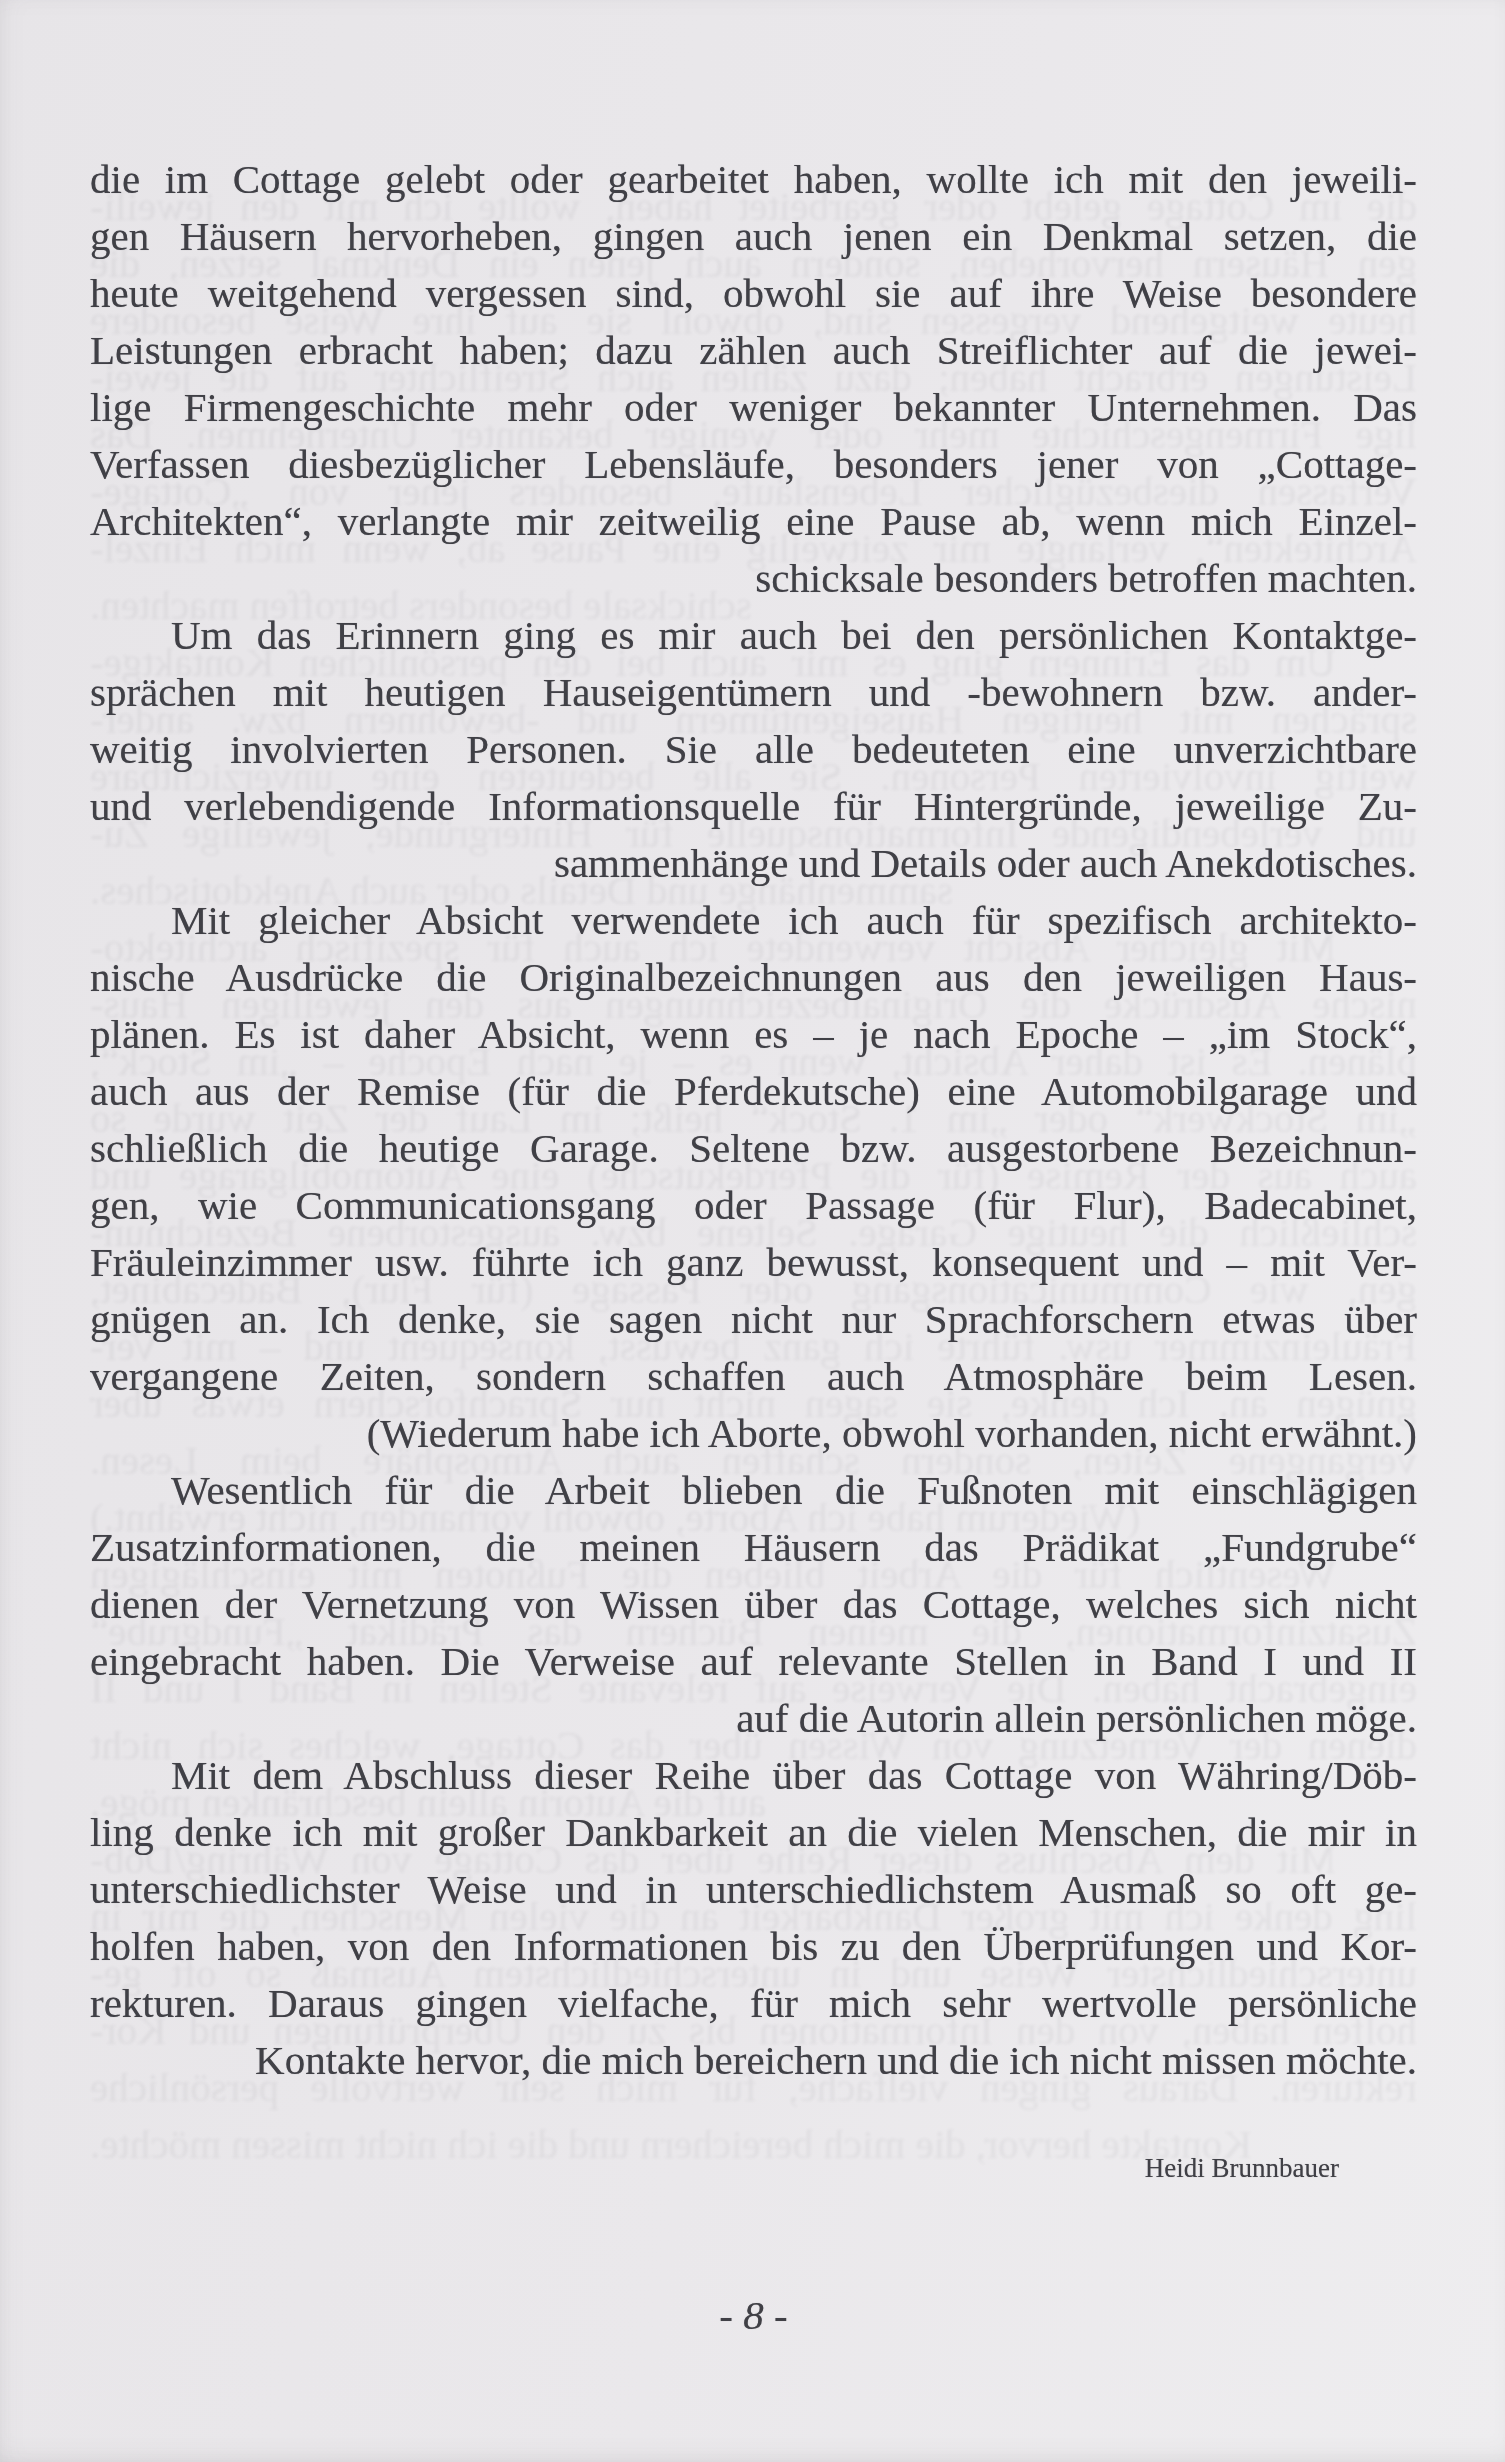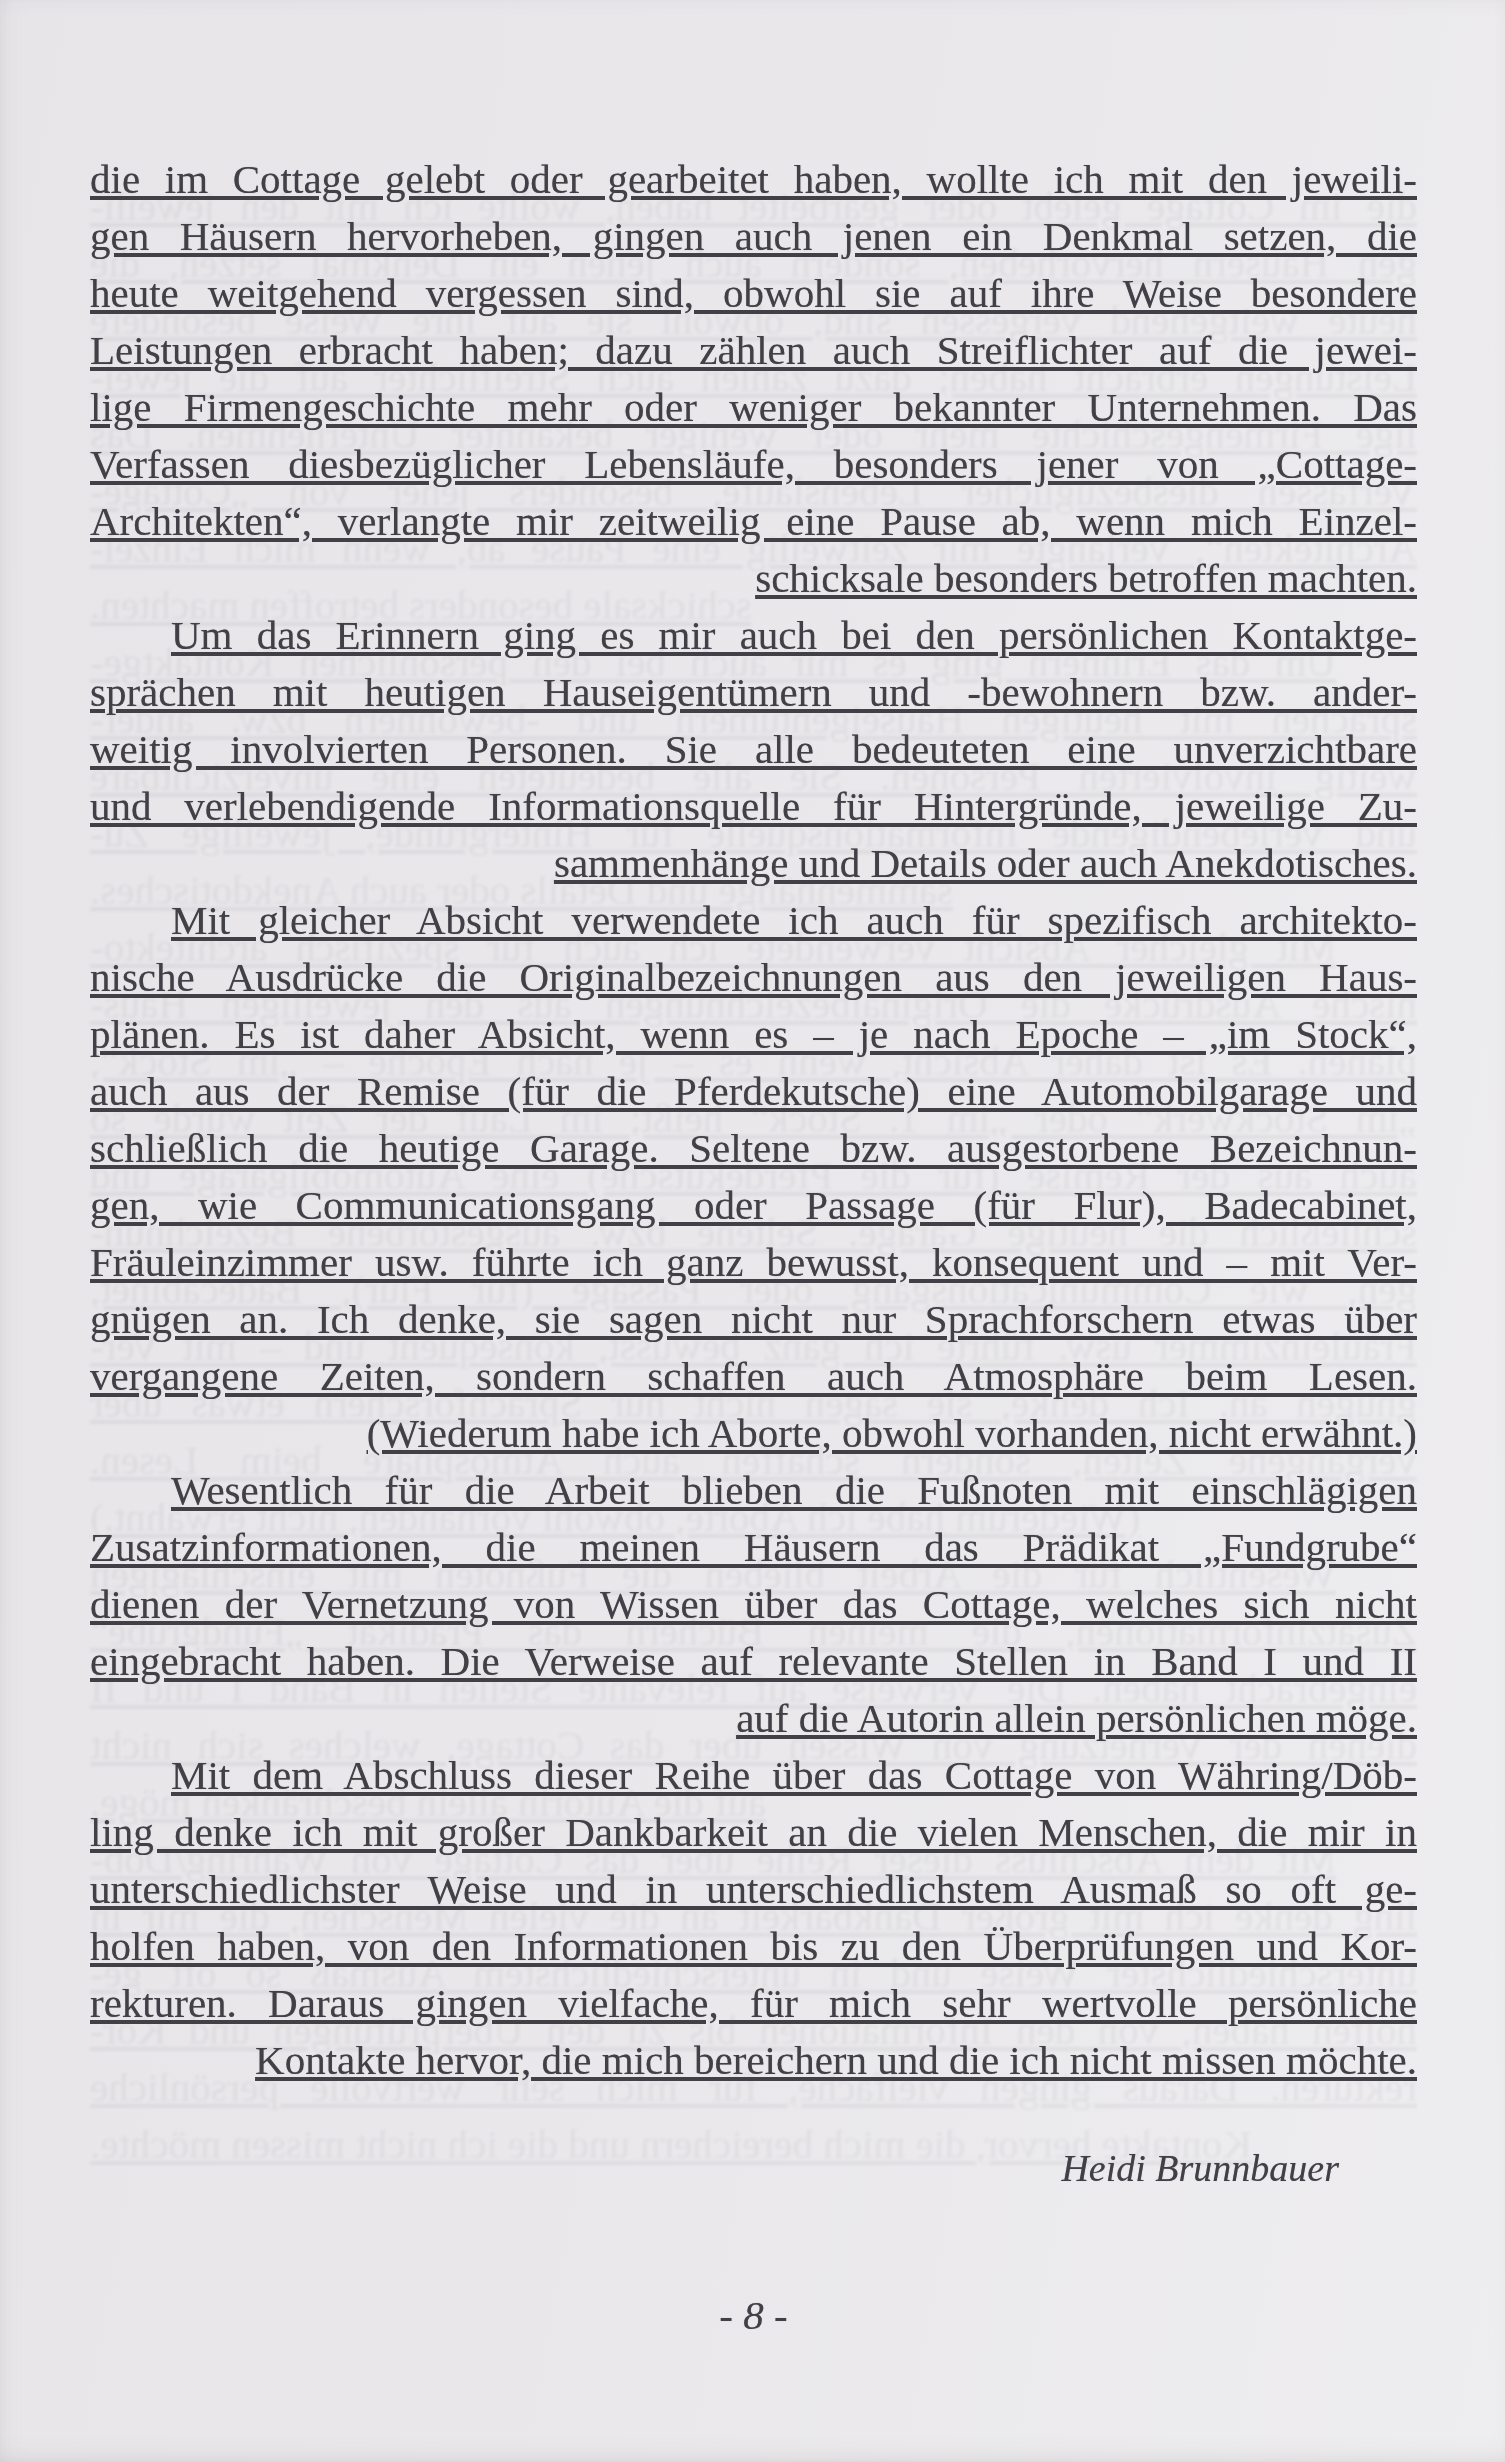--- a/index.html
+++ b/index.html
@@ -33,40 +33,39 @@
   }
   .text-block {
     position: absolute;
     left: 90px;
     top: 151px;
     width: 1327px;
     font-size: 41px;
     line-height: 57px;
     text-shadow: 0 0 0.7px rgba(64, 64, 72, 0.55);
   }
-  .para { margin: 0; text-decoration: underline; }
+  .para { margin: 0; }
   .jline {
     text-align: justify;
     text-align-last: justify;
     text-justify: inter-word;
   }
   .jline.plast {
     text-align: right;
     text-align-last: auto;
   }
   .para.indented .jline.pfirst {
     padding-left: 81px;
   }
   .signature {
     position: absolute;
     top: 2140px;
     right: 166px;
-    font-size: 38px;
+    font-size: 27px;
     line-height: 57px;
-    font-style: italic;
     text-shadow: 0 0 0.7px rgba(64, 64, 72, 0.5);
   }
   .page-number {
     position: absolute;
     top: 2287px;
     left: 90px;
     width: 1327px;
     text-align: center;
     font-size: 41px;
     line-height: 57px;

